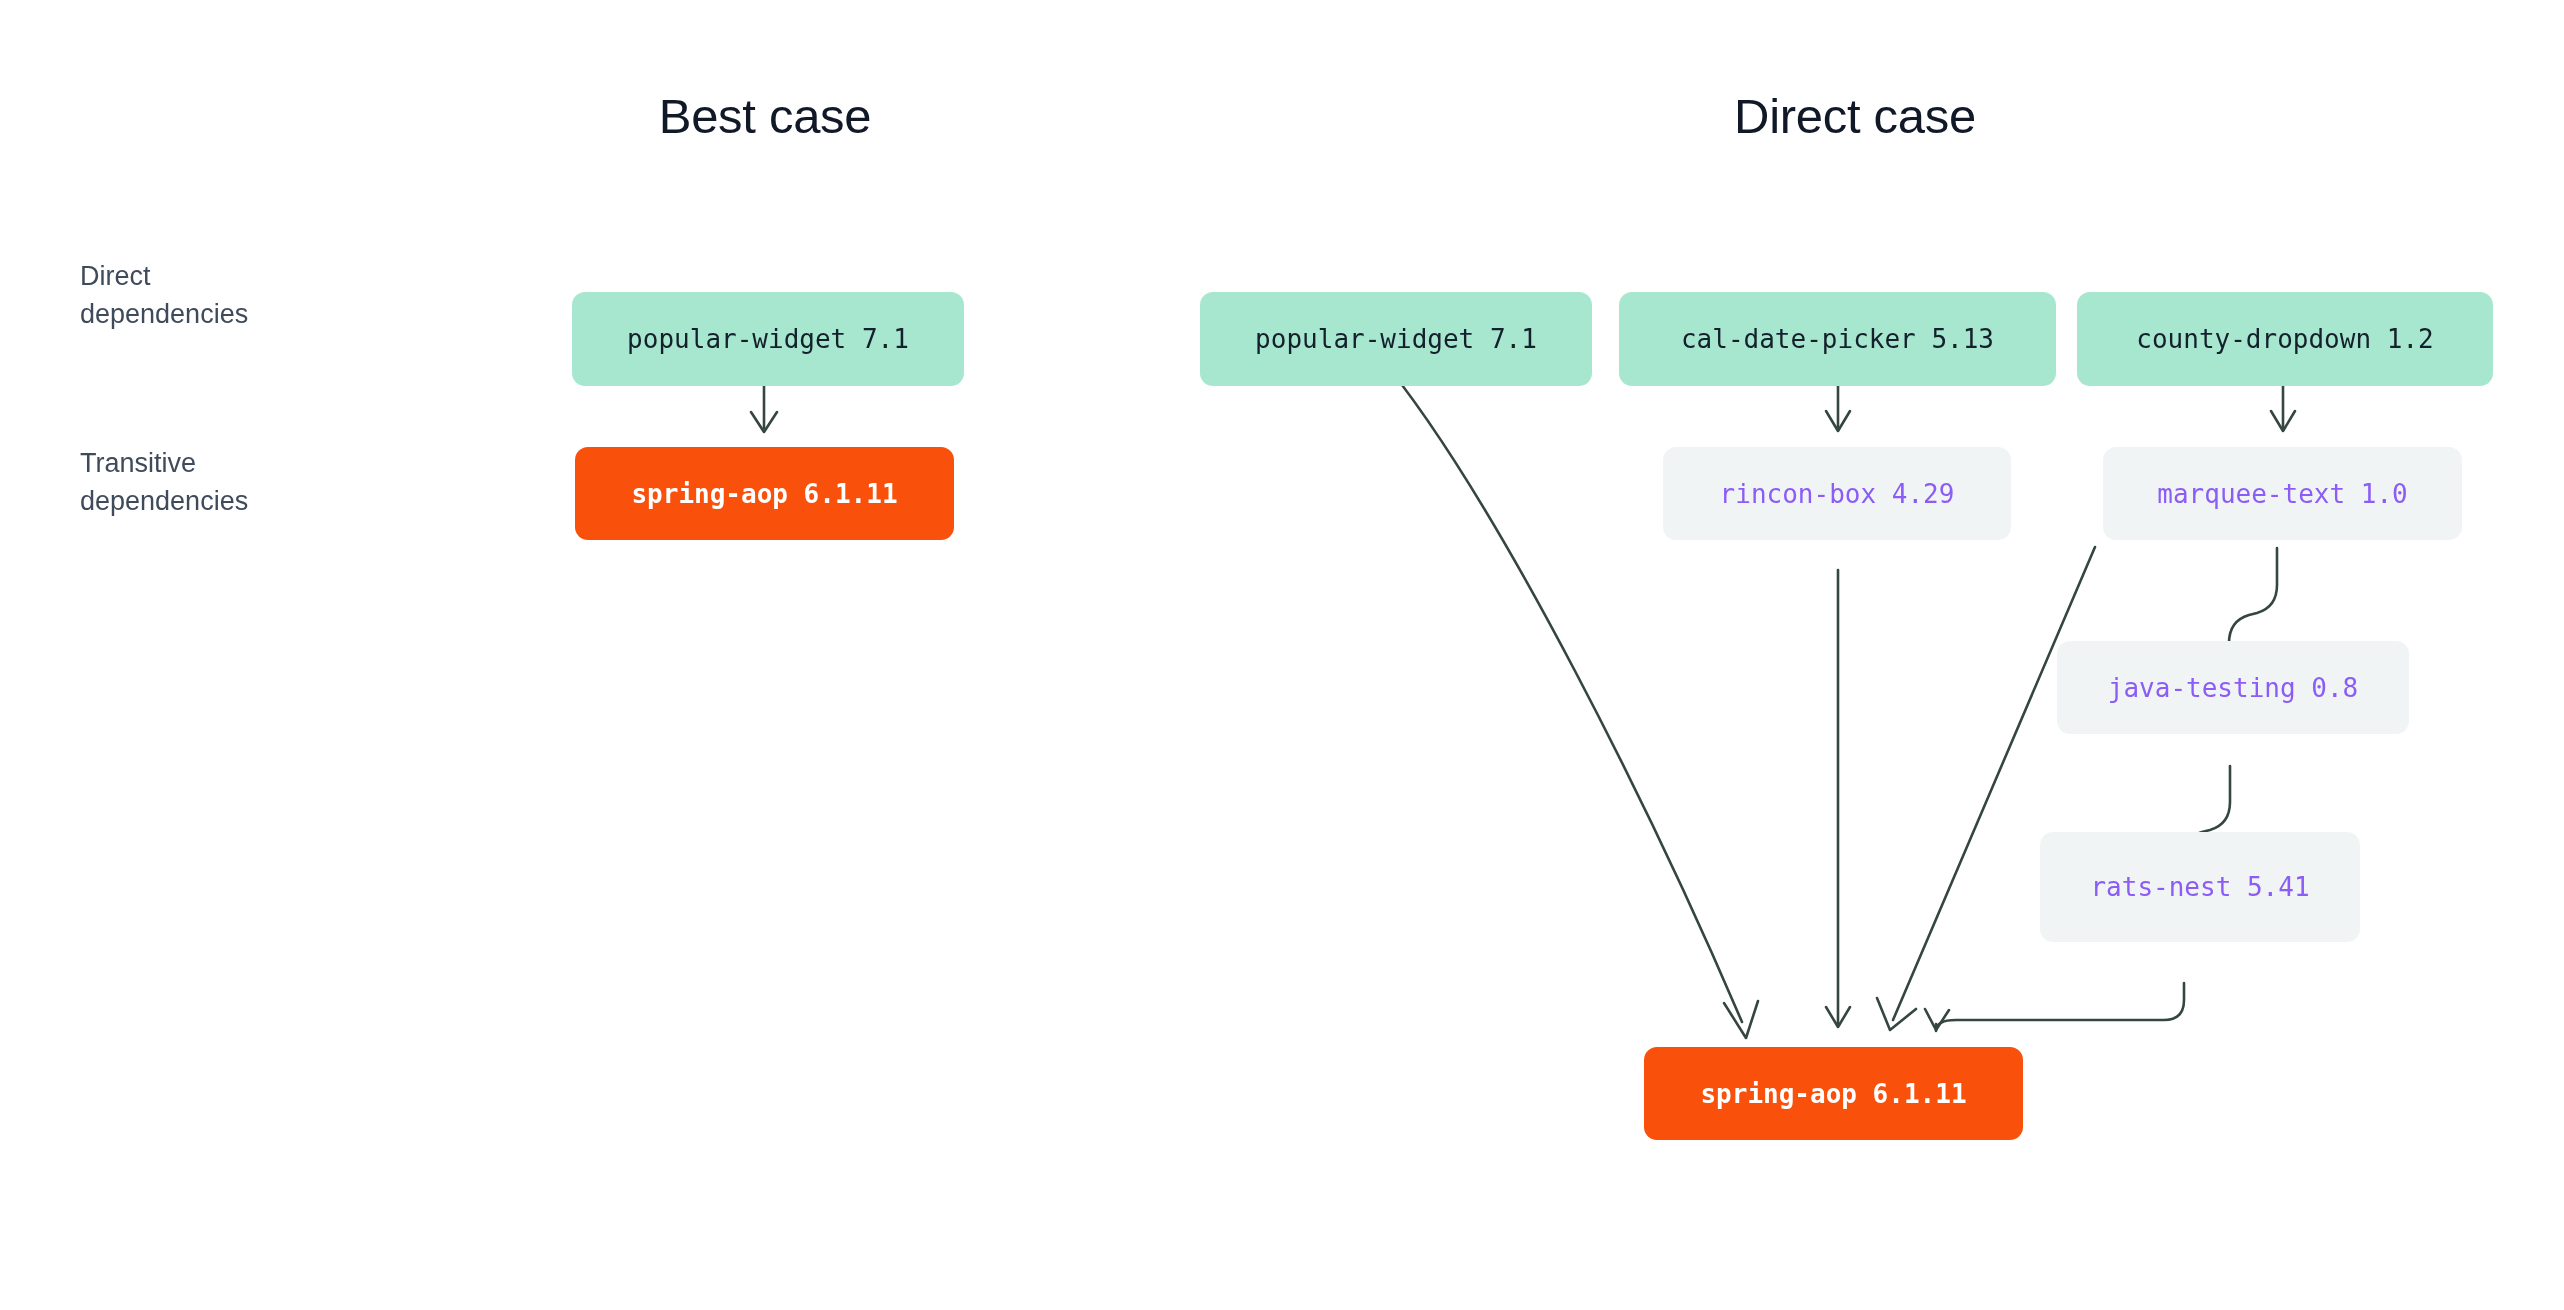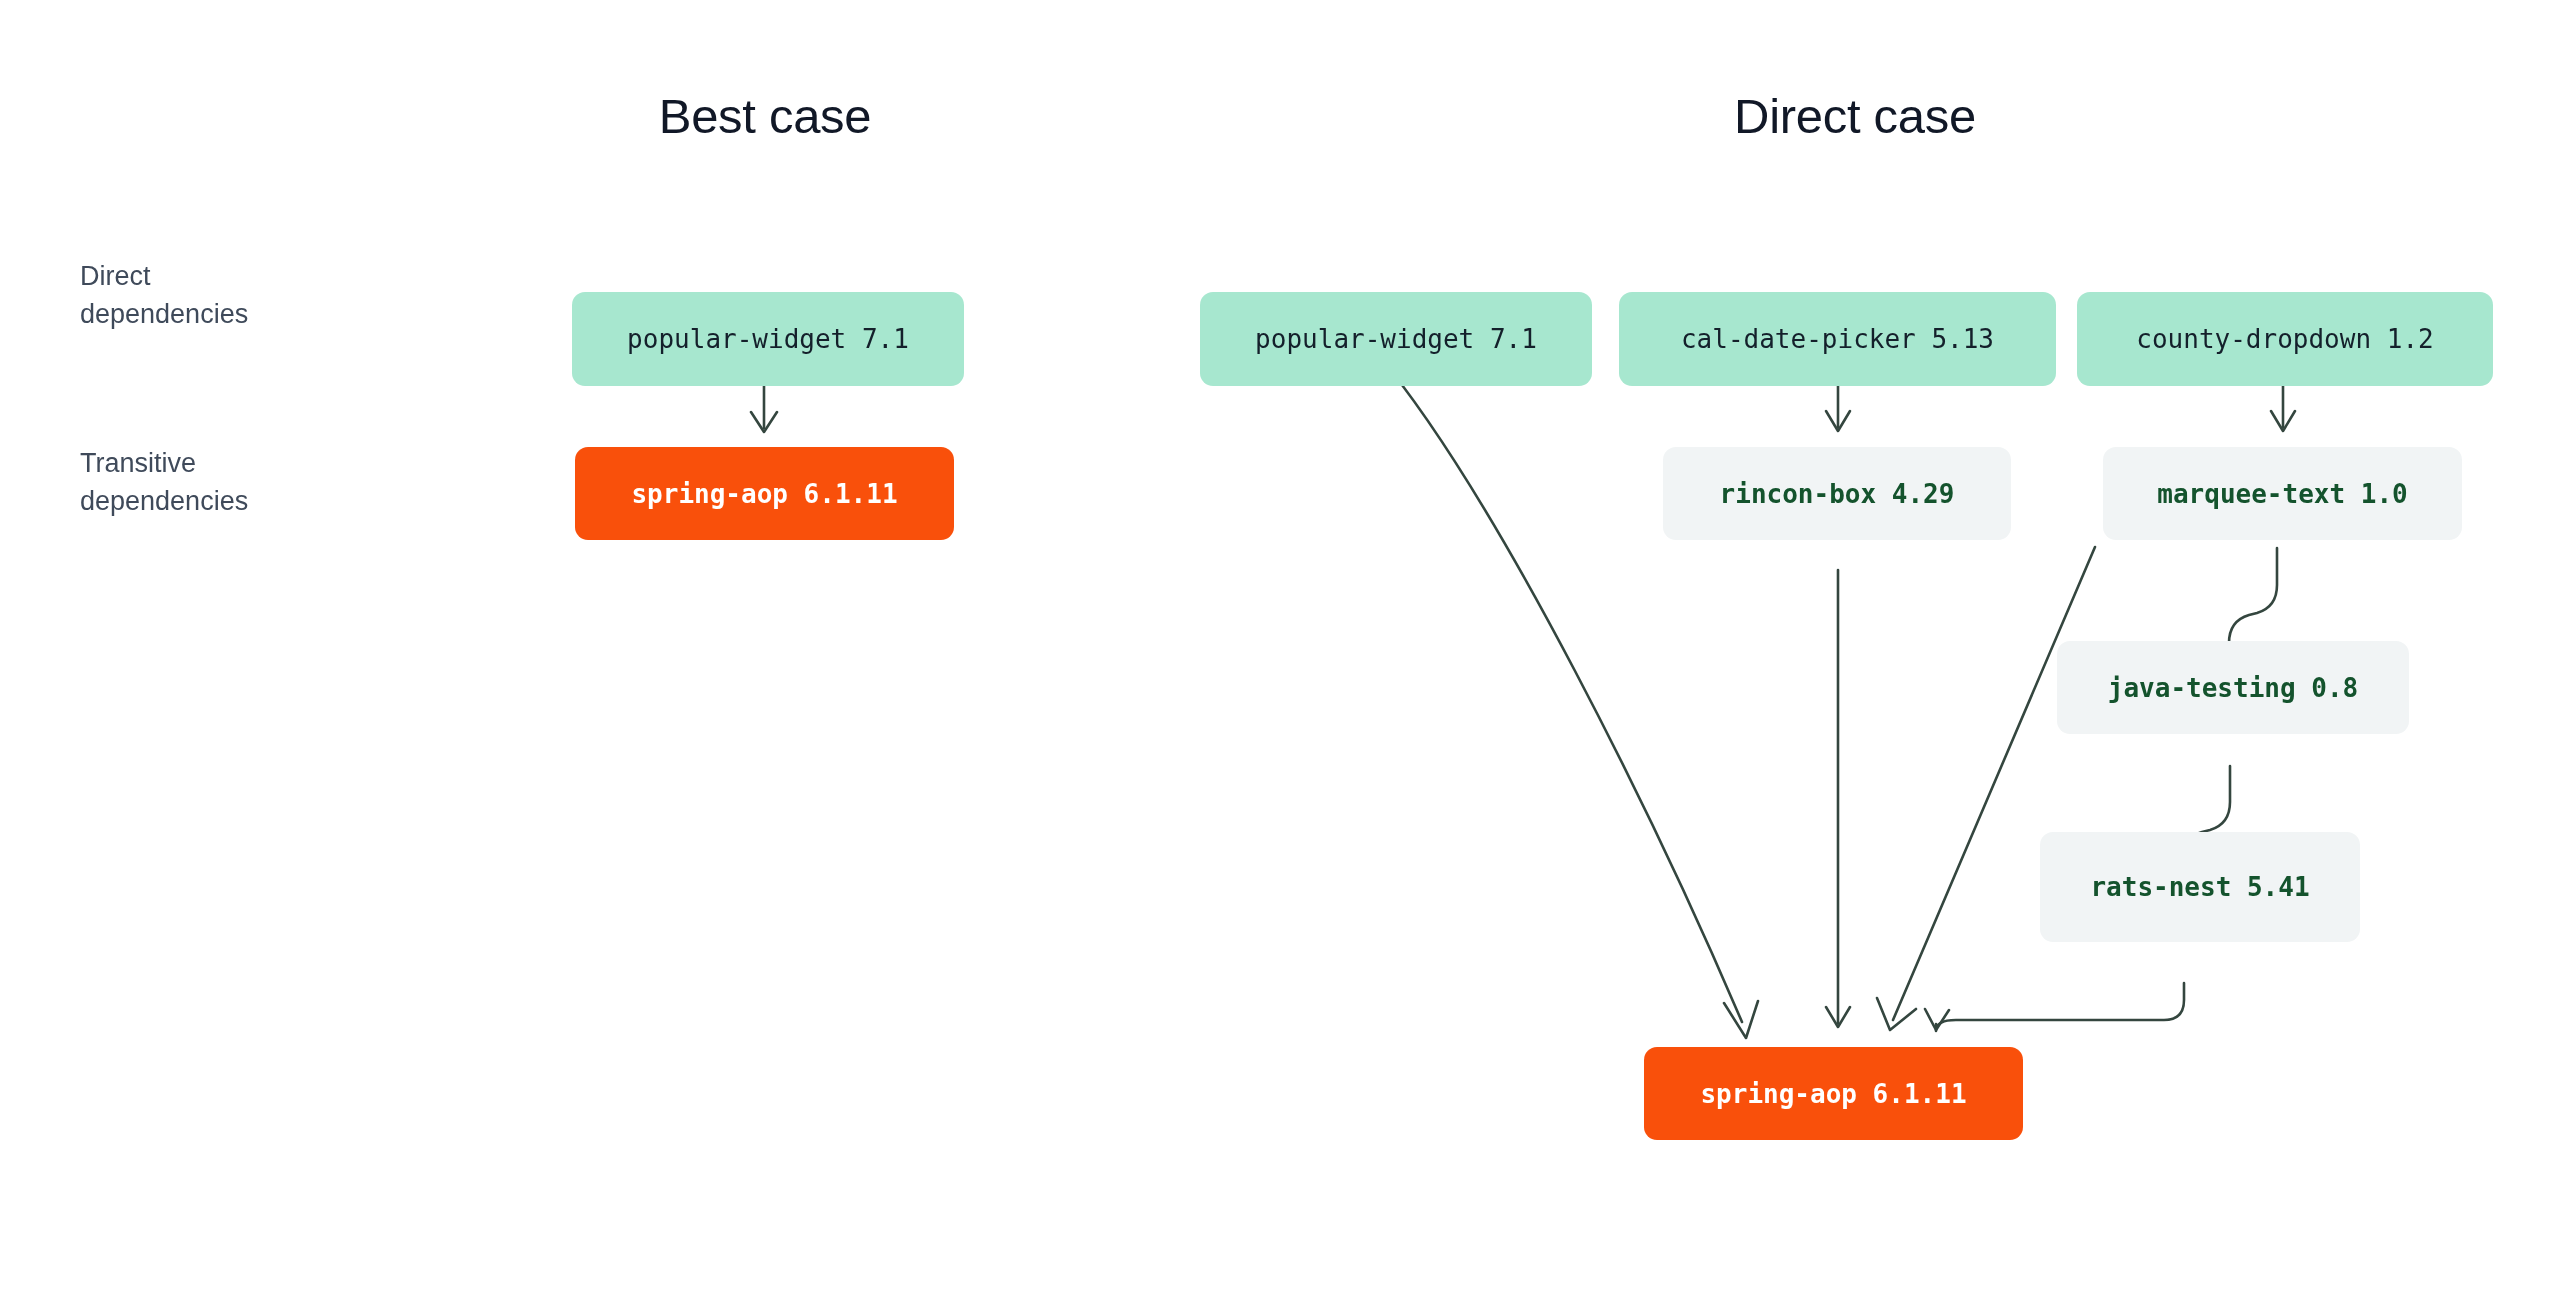--- a/index.html
+++ b/index.html
@@ -50,22 +50,22 @@
     white-space: nowrap;
   }
   .node.green {
     background: #a7e7cf;
     color: #14202b;
     font-weight: 400;
     margin-top: 39px;
   }
   .node.grey {
     background: #f1f4f5;
-    color: #14532d;
-    font-weight: 700;
+    color: #8b5cf6;
+    font-weight: 400;
   }
   .node.orange {
     background: #f9500b;
     color: #ffffff;
     font-weight: 700;
   }
   #edges {
     position: absolute;
     left: 0;
     top: 0;

